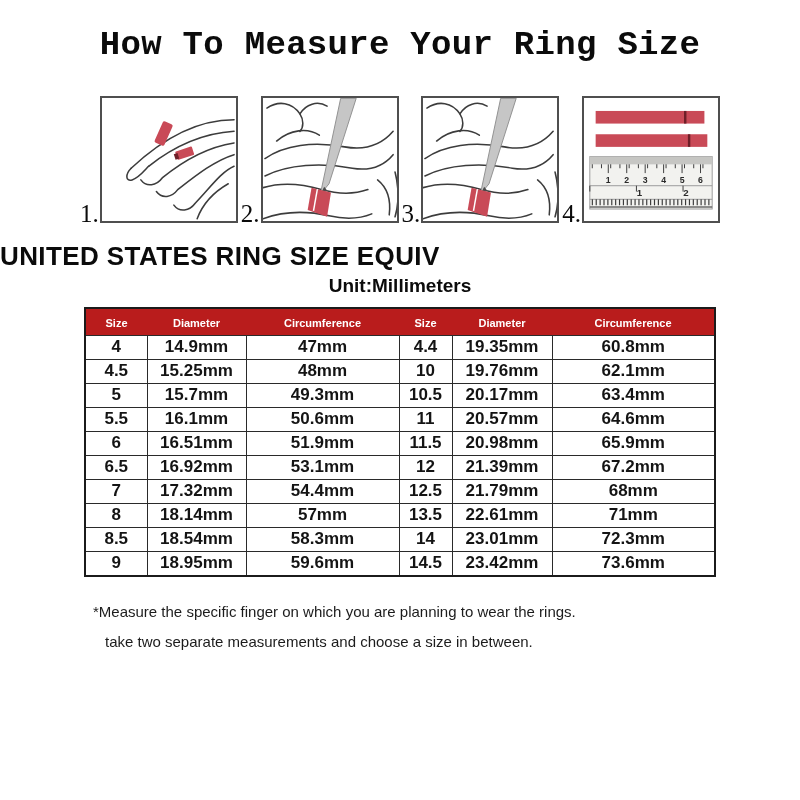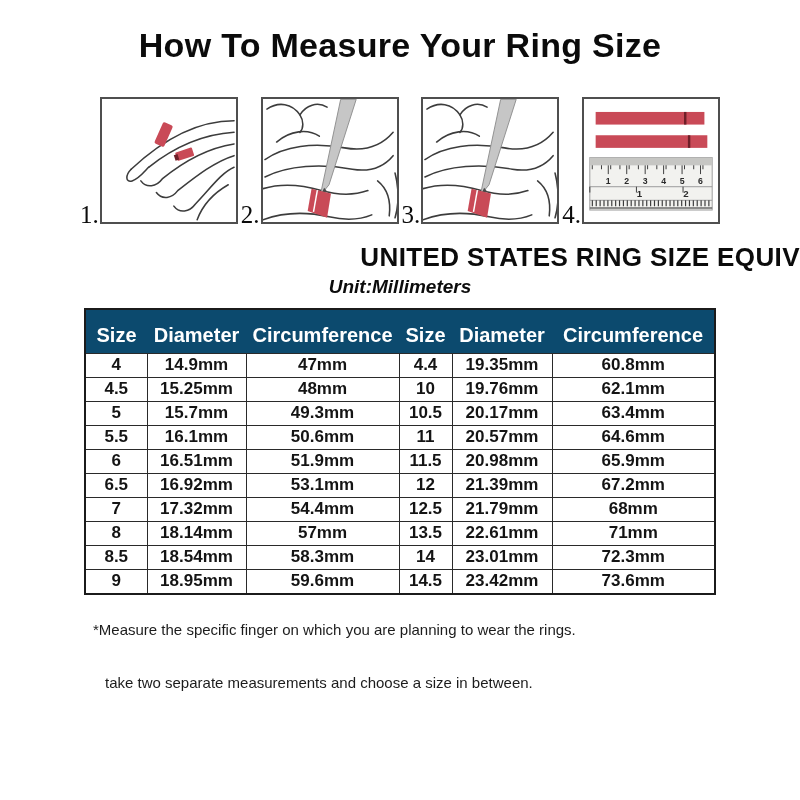--- a/index.html
+++ b/index.html
@@ -1,43 +1,43 @@
 <!DOCTYPE html>
 <html><head>
 <meta charset="utf-8">
 <style>
   * { margin:0; padding:0; box-sizing:border-box; }
   html,body { width:800px; height:800px; background:#ffffff; overflow:hidden;
     font-family:"Liberation Sans", sans-serif; color:#111; }
   .page { width:800px; height:800px; position:relative; }
 
   .main-title { text-align:center; font-size:34px; font-weight:bold;
-    padding-top:26px; letter-spacing:0.3px; color:#0b0b0b; }
+    padding-top:26px; letter-spacing:0.3px; color:#0b0b0b;font-family:Liberation Mono, monospace; }
 
   .steps { display:flex; justify-content:center; align-items:flex-end; margin-top:32px; }
   .step { display:flex; align-items:flex-end; }
   .step + .step { margin-left:3px; }
   .step-num { font-family:"Liberation Serif", serif; font-size:25px; line-height:1;
     margin-right:1px; transform:translateY(3px); color:#0b0b0b; }
   .panel { width:138px; height:127px; border:2px solid #4f4f4f; background:#fff; }
   .panel svg { display:block; width:134px; height:123px; }
 
-  .table-title { text-align:right; font-size:26px; font-weight:bold; margin-top:18px;
+  .table-title { text-align:left; font-size:26px; font-weight:bold; margin-top:18px;
     letter-spacing:0.4px; color:#0b0b0b; }
-  .unit-line { text-align:center; font-size:19px; font-weight:bold; margin-top:3px; color:#0b0b0b;font-style:italic; }
+  .unit-line { text-align:center; font-size:19px; font-weight:bold; margin-top:3px; color:#0b0b0b; }
 
   table.size-table { margin:10px auto 0 auto; border-collapse:collapse; width:630px;
     table-layout:fixed; border:2px solid #1b1b1b; }
-  table.size-table th { background:#0c4a6e; color:#ffffff; font-size:20px; font-weight:bold;
-    padding:14px 0 6px 0; border:none; }
+  table.size-table th { background:#b91c1c; color:#ffffff; font-size:11px; font-weight:bold;
+    padding:8px 0 6px 0; border:none; }
   table.size-table td { border:1px solid #2a2a2a; text-align:center; font-size:17px;
     font-weight:bold; padding:1px 0 2px 0; color:#141414; }
 
   .notes { margin:20px 0 0 93px; font-size:15px; line-height:30px; color:#1c1c1c; }
-  .note-cont { padding-left:12px;margin-top:23px; }
+  .note-cont { padding-left:12px; }
 
   .ruler-num { font-size:9px; font-weight:bold; fill:#2a2a2a; }
   .ruler-num-in { font-size:10px; font-weight:bold; fill:#2a2a2a; }
 </style>
 </head>
 <body>
 
 <div class="page">
 
   <div class="main-title">How To Measure Your Ring Size</div>

